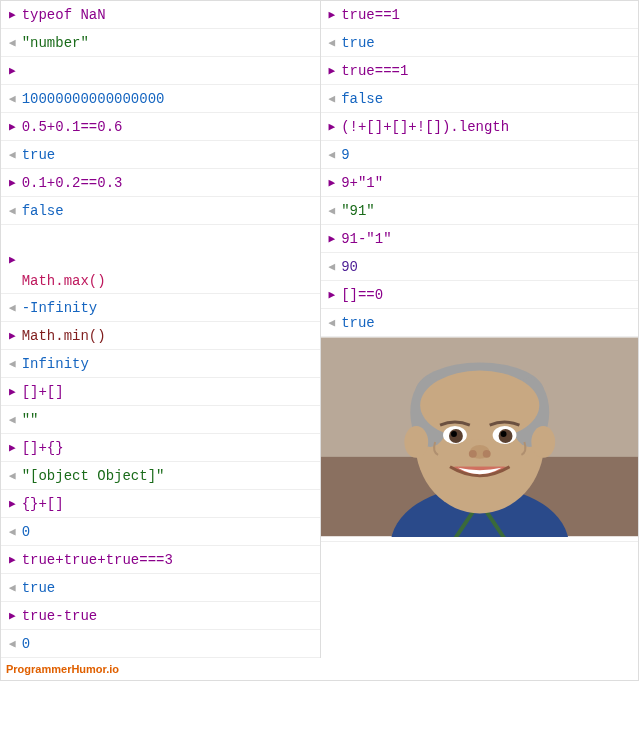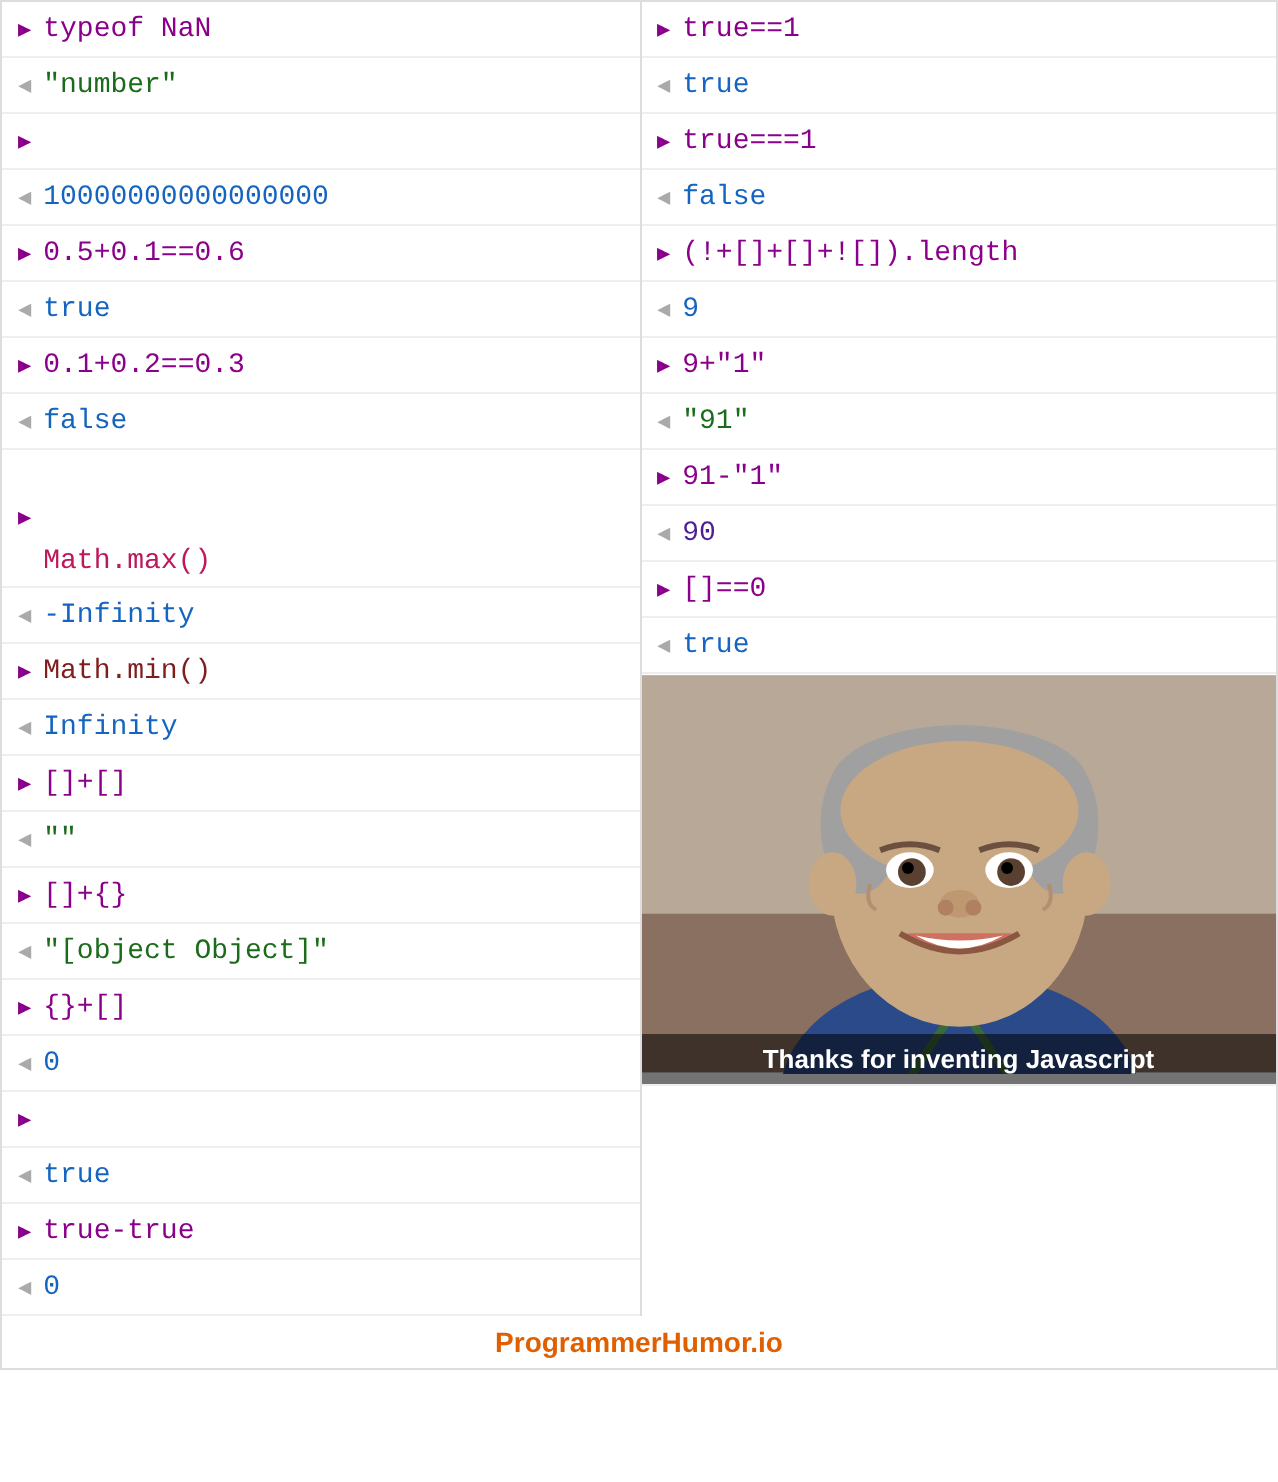--- a/index.html
+++ b/index.html
@@ -32,24 +32,24 @@
     .left-col, .right-col {
       display: flex;
       flex-direction: column;
     }
     .right-col {
       border-left: 1px solid #ddd;
     }
     .bottom-footer {
       border: 1px solid #ddd;
       border-top: none;
-      text-align: center;
+      text-align: left;
       padding: 5px;
       font-family: Arial, sans-serif;
-      font-size: 14px;
+      font-size: 11px;
     }
   </style>
 </head>
 <body>
 
 <div class="grid-wrapper">
   <div class="left-col" id="left-col">
       <div class="row">
         <span class="arrow" style="color: rgb(139, 0, 139); font-size: 11px;">▶</span>
         <span style="color: rgb(139, 0, 139);">typeof NaN</span>
@@ -116,20 +116,21 @@
       <div class="row">
         <span class="arrow" style="color: rgb(139, 0, 139); font-size: 11px;">▶</span>
         <span style="color: rgb(139, 0, 139);">{}+[]</span>
       </div>
       <div class="row">
         <span class="arrow" style="color: rgb(170, 170, 170); font-size: 11px;">◀</span>
         <span style="color: rgb(21, 101, 192);">0</span>
       </div>
       <div class="row">
         <span class="arrow" style="color: rgb(139, 0, 139); font-size: 11px;">▶</span>
+        <span style="color: rgb(139, 0, 139);">true+true+true===3</span>
       </div>
       <div class="row">
         <span class="arrow" style="color: rgb(170, 170, 170); font-size: 11px;">◀</span>
         <span style="color: rgb(21, 101, 192);">true</span>
       </div>
       <div class="row">
         <span class="arrow" style="color: rgb(139, 0, 139); font-size: 11px;">▶</span>
         <span style="color: rgb(139, 0, 139);">true-true</span>
       </div>
       <div class="row">
@@ -226,19 +227,18 @@
       <circle cx="167" cy="117" r="4" fill="#b08060"></circle>
 
       <path d="M130 130 Q160 148 190 130" stroke="#8a5840" stroke-width="3" fill="#c87060"></path>
       <path d="M135 130 Q160 145 185 130" fill="#d07060"></path>
 
       <path d="M138 131 Q160 144 182 131 Q160 136 138 131" fill="white"></path>
 
       <ellipse cx="96" cy="105" rx="12" ry="16" fill="#c8a882"></ellipse>
       <ellipse cx="224" cy="105" rx="12" ry="16" fill="#c8a882"></ellipse>
     </svg>
-    <div style="position:absolute;bottom:0;left:0;right:0;background:rgba(0,0,0,0.55);color:white;font-family:Arial,sans-serif;font-weight:bold;font-size:13px;padding:5px 8px;text-align:center;">Thanks for inventing Javascript</div>
   </div>
     </div>
 </div>
 <div class="bottom-footer">
   <span style="color:#e06000; font-weight:bold;">ProgrammerHumor.io</span>
 </div>
 
 </body></html>

